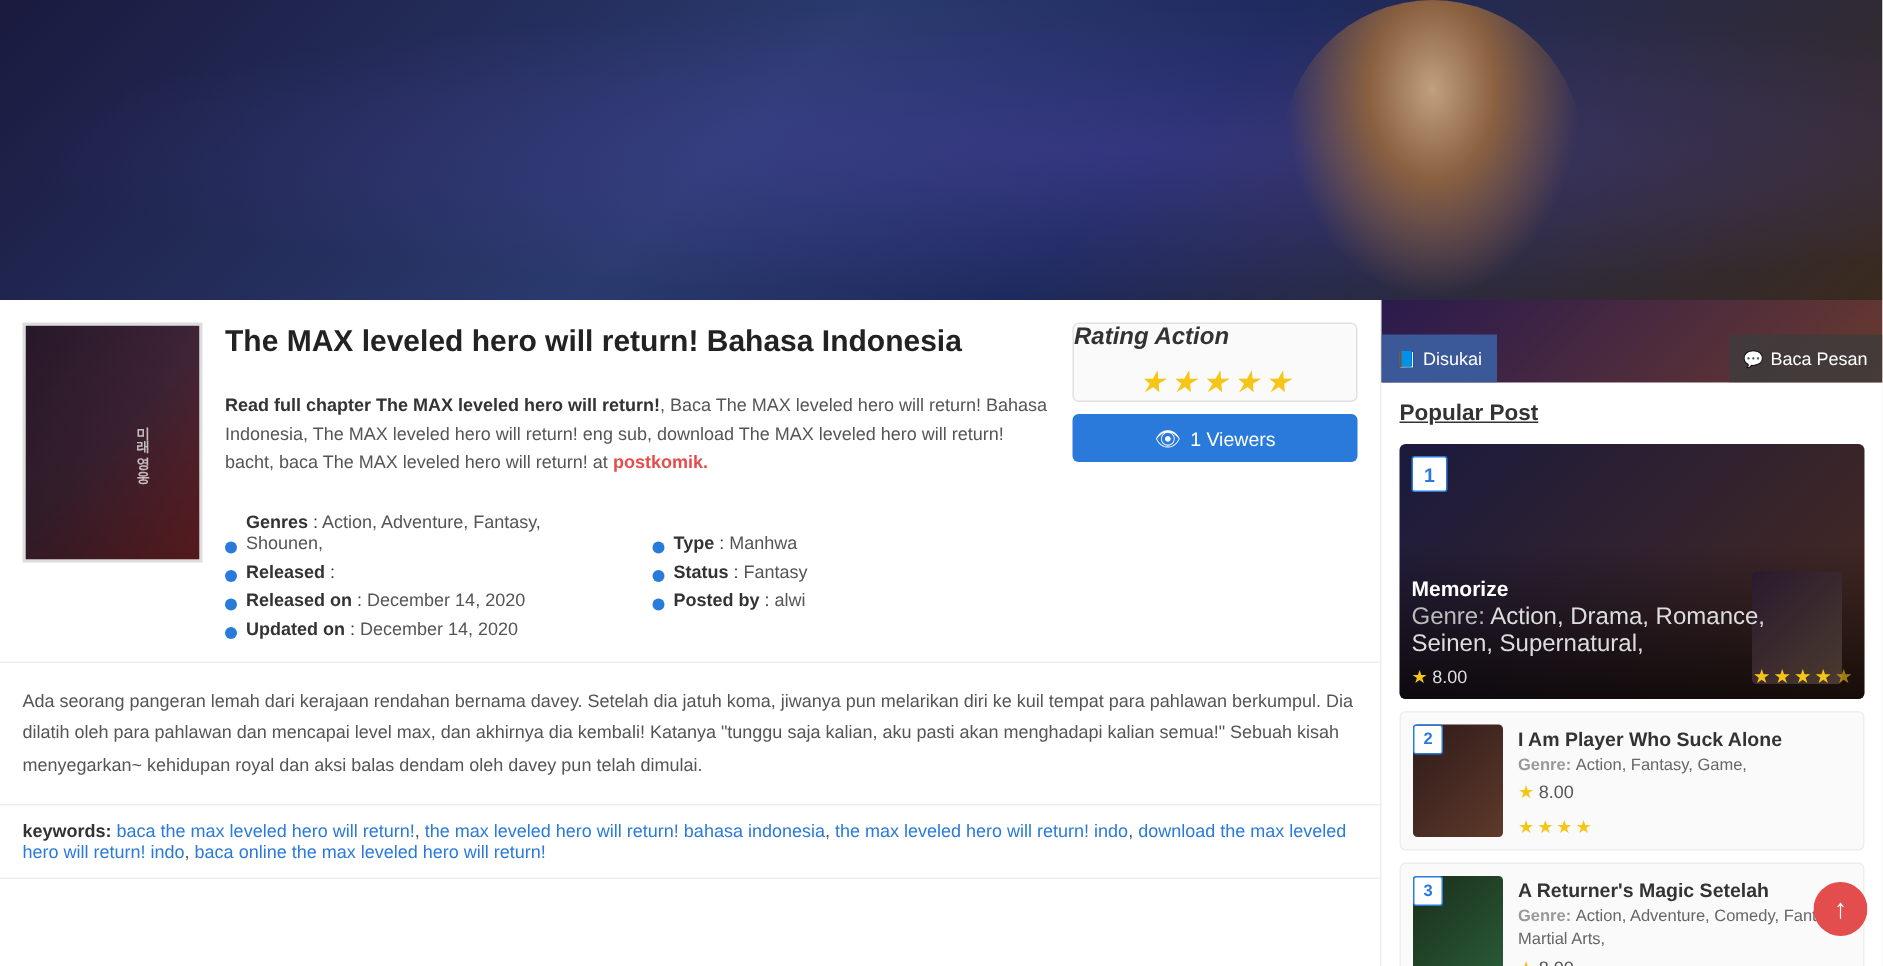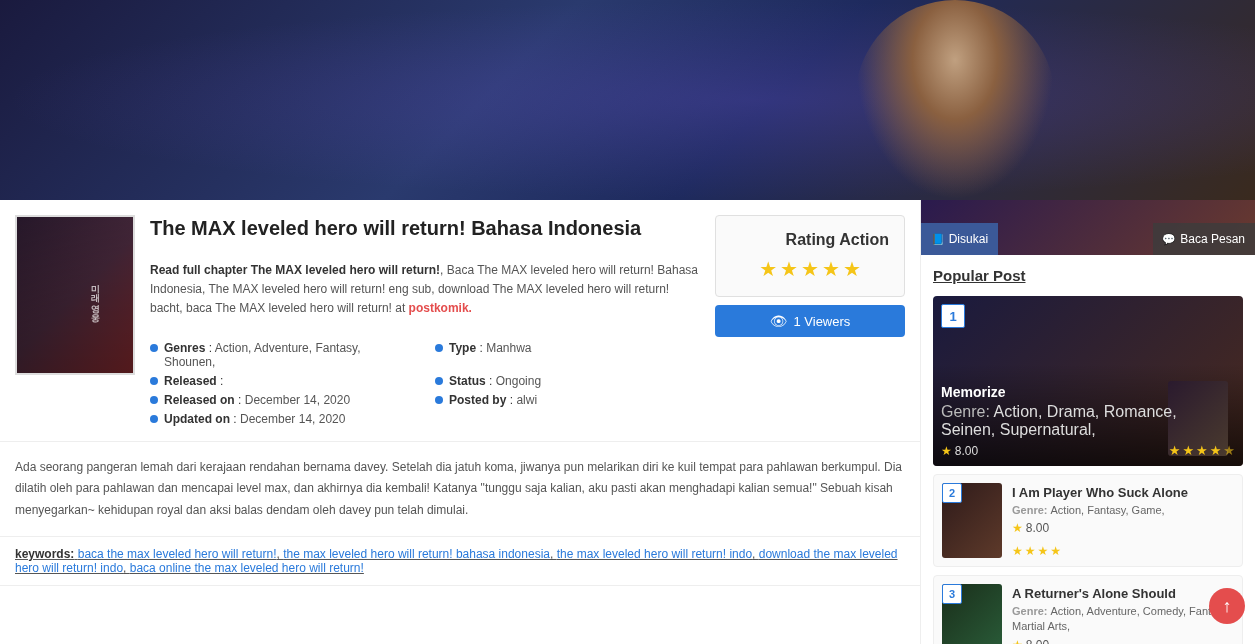--- a/index.html
+++ b/index.html
@@ -131,23 +131,23 @@
       width: 190px;
       flex-shrink: 0;
       display: flex;
       flex-direction: column;
       gap: 8px;
     }
 
     .rating-card {
       border: 1px solid #e0e0e0;
       border-radius: 4px;
-      padding: 15px;
-      text-align: right;
+      text-align: left;
       background: #fafafa;
+      font-style: italic;
     }
 
     .rating-title {
       font-size: 16px;
       font-weight: bold;
       color: #333;
       margin-bottom: 8px;
     }
 
     .rating-stars {
@@ -188,21 +188,20 @@
       color: #555;
       line-height: 1.8;
     }
 
     
     .keywords-section {
       padding: 10px 15px;
       font-size: 12px;
       color: #555;
       border-bottom: 1px solid #eee;
-      text-decoration: underline;
     }
 
     .keywords-section strong {
       color: #333;
     }
 
     .keyword-link {
       color: #2a7adb;
       text-decoration: none;
     }
@@ -460,21 +459,21 @@
     }
 
     .manga-meta-grid {
       display: grid;
       grid-template-columns: 1fr 1fr;
       gap: 5px 20px;
     }
 
     .meta-row {
       display: flex;
-      align-items: flex-start;
+      align-items: flex-end;
       gap: 6px;
       font-size: 12px;
     }
   </style>
 </head>
 <body>
 
 <div class="page-wrapper">
 
   <div class="hero-banner">
@@ -511,21 +510,21 @@
                 <span><span class="meta-label">Type</span><span> : </span><span class="meta-value">Manhwa</span></span>
               </div>
 
               <div class="meta-row">
                 <span class="meta-bullet"></span>
                 <span><span class="meta-label">Released</span><span> : </span><span class="meta-value"></span></span>
               </div>
 
               <div class="meta-row">
                 <span class="meta-bullet"></span>
-                <span><span class="meta-label">Status</span><span> : </span><span class="meta-value">Ongoing</span></span>
+                <span><span class="meta-label">Status</span><span> : </span><span class="meta-value">Fantasy</span></span>
               </div>
 
               <div class="meta-row">
                 <span class="meta-bullet"></span>
                 <span><span class="meta-label">Released on</span><span> : </span><span class="meta-value">December 14, 2020</span></span>
               </div>
 
               <div class="meta-row">
                 <span class="meta-bullet"></span>
                 <span><span class="meta-label">Posted by</span><span> : </span><span class="meta-value">alwi</span></span>
@@ -638,21 +637,21 @@
                   <span>★</span>
               </div>
             </div>
           </div>
 
           <div class="popular-item" style="cursor:pointer;">
             <div class="popular-thumb" style="background:linear-gradient(135deg,#1a2e1a,#2a5e3a);width:60px;height:75px;border-radius:3px;flex-shrink:0;position:relative;">
               <div class="popular-thumb-rank">3</div>
             </div>
             <div class="popular-info">
-              <div class="popular-title">A Returner's Alone Should</div>
+              <div class="popular-title">A Returner's Magic Setelah</div>
               <div class="popular-genre">
                 <span class="genre-label">Genre: </span>
                 <span>Action, Adventure, Comedy, Fantasy, Martial Arts,</span>
               </div>
               <div class="popular-score">
                 <span>★</span>
                 <span class="score-value">8.00</span>
               </div>
 
             </div>

